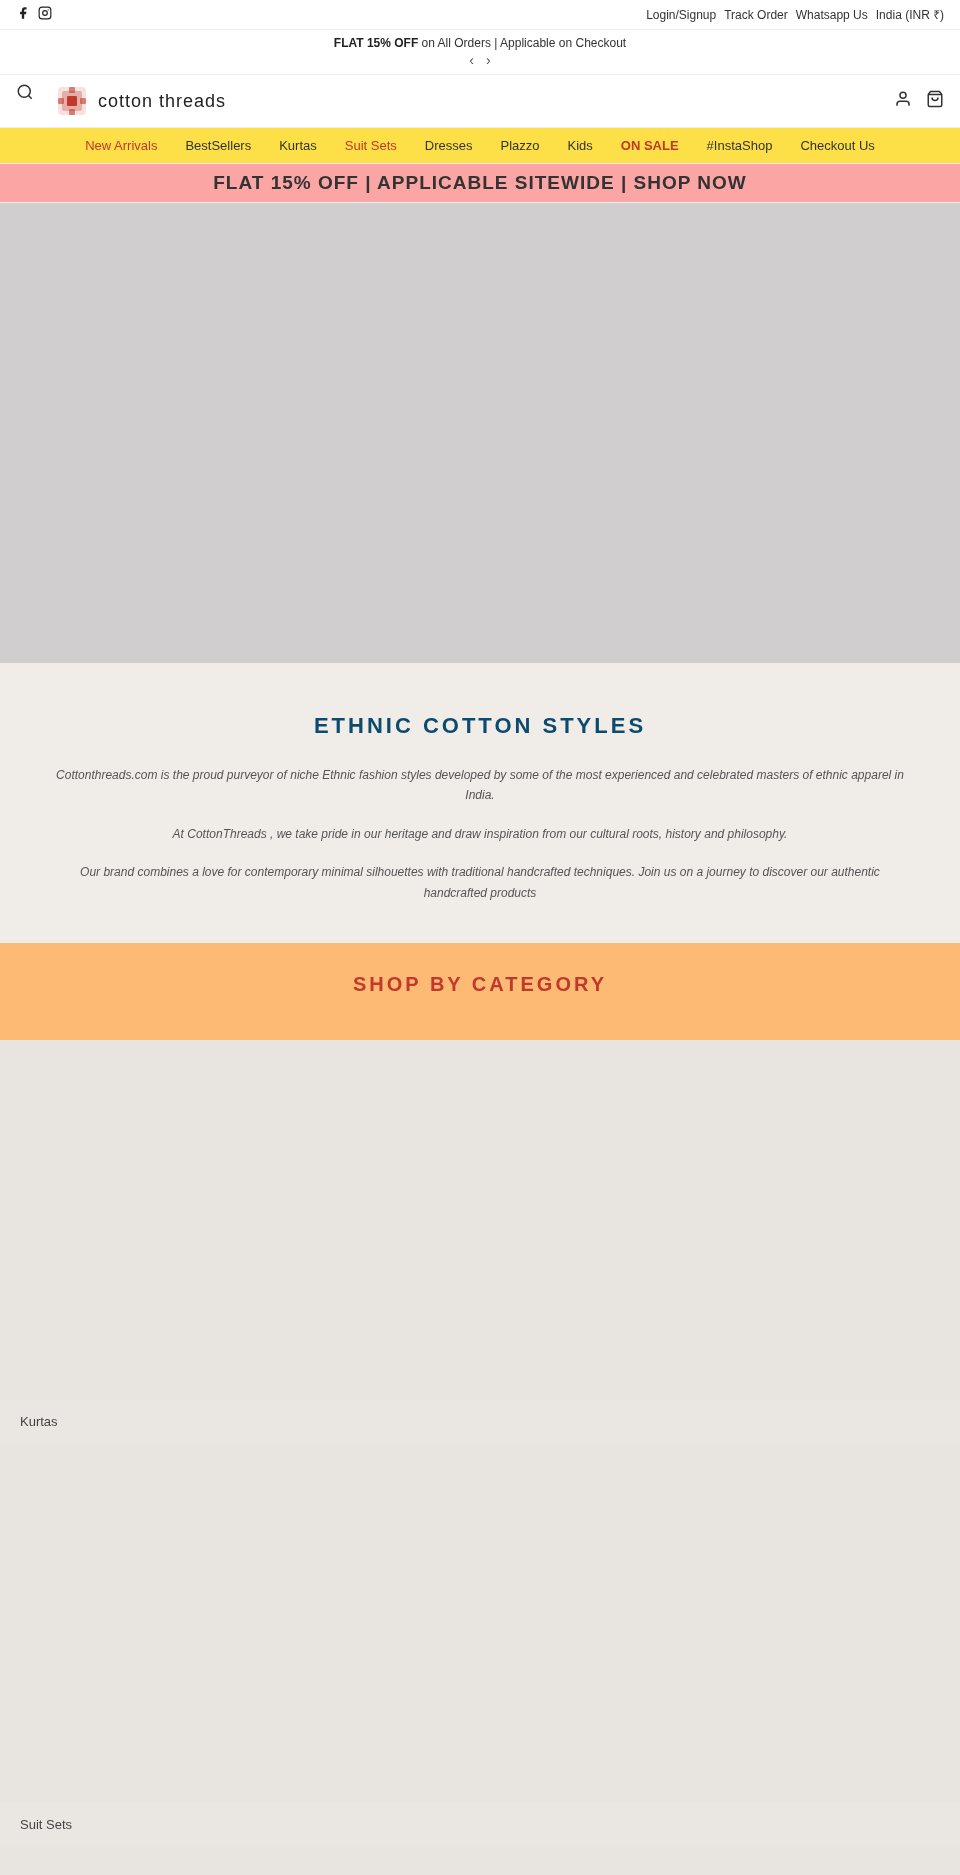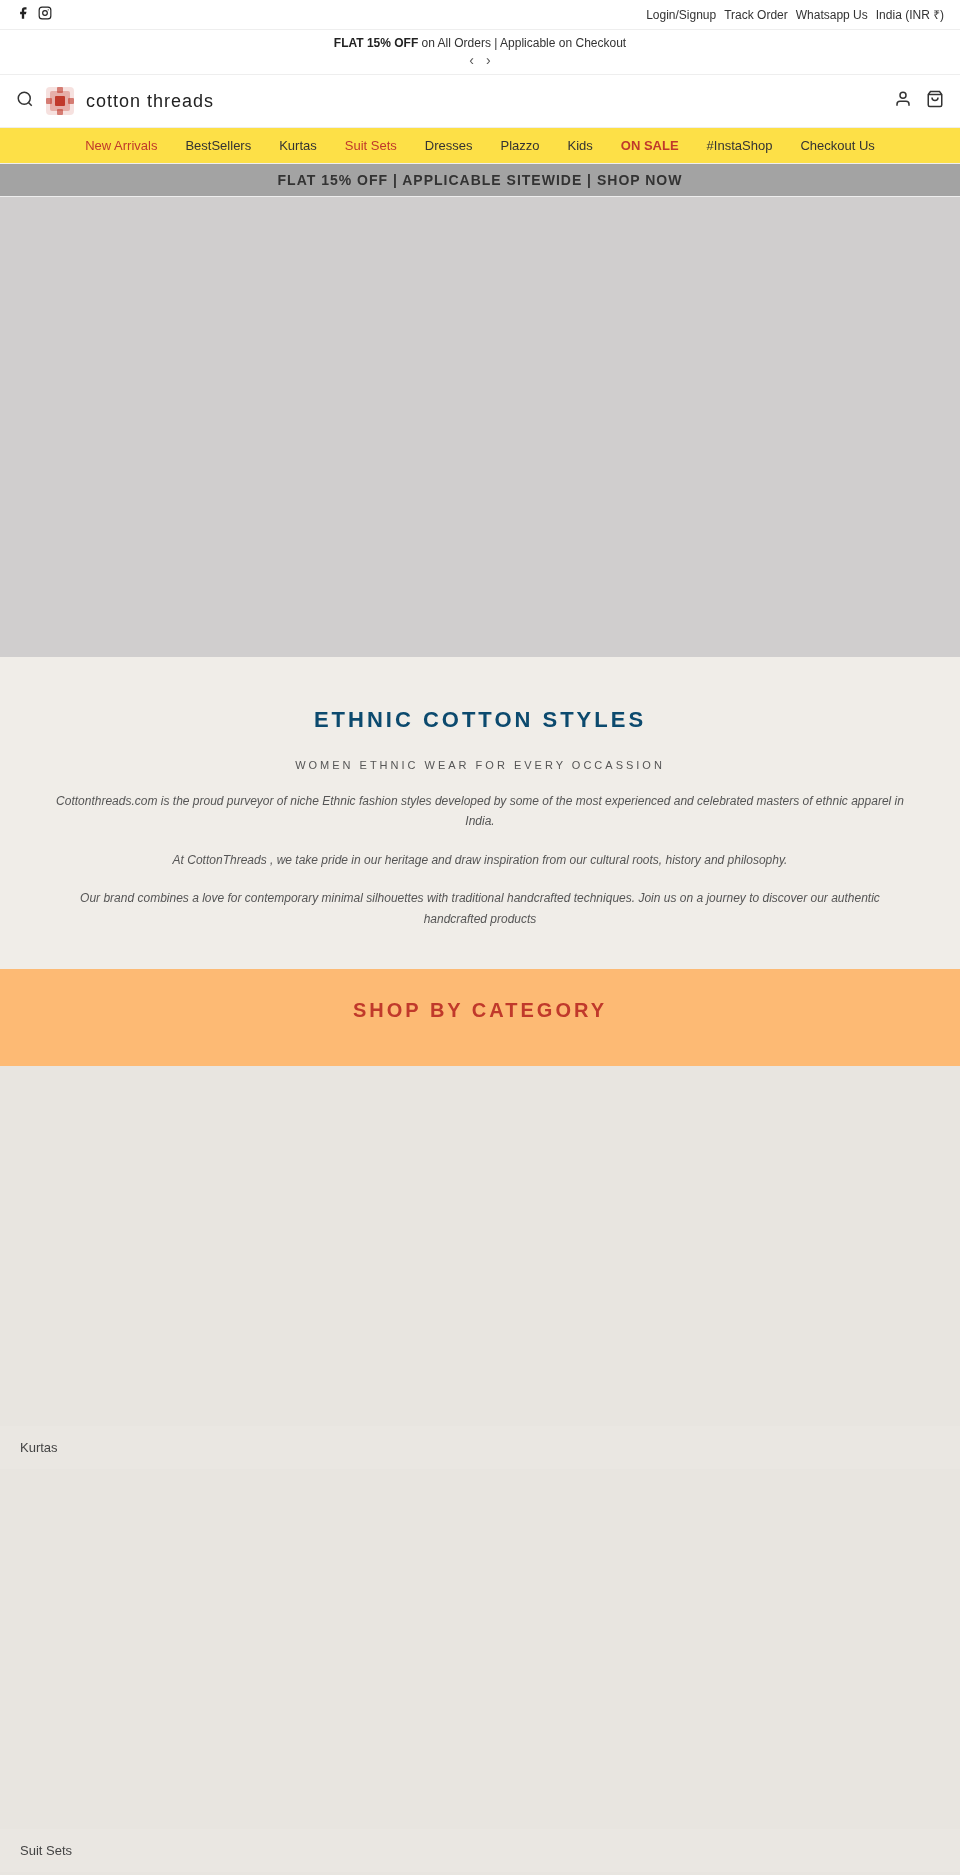--- a/index.html
+++ b/index.html
@@ -29,23 +29,23 @@
       border-bottom: 1px solid #eee;
     }
     .promo-banner strong { color: #222; font-weight: bold; }
     .promo-nav { display: flex; justify-content: center; gap: 12px; margin-top: 2px; }
     .promo-nav span { font-size: 14px; cursor: pointer; color: #555; }
 
     
     .header {
       background: #fff;
       display: flex;
-      align-items: center;
       padding: 8px 16px;
       border-bottom: 1px solid #eee;
+      gap: 12px;
     }
     .search-icon-wrap { font-size: 18px; cursor: pointer; color: #333; }
     .logo-wrap { display: flex; align-items: center; gap: 8px; flex: 1; justify-content: flex-start; margin-left: 8px; }
     .logo-emblem {
       width: 36px;
       height: 36px;
       position: relative;
     }
     .logo-text { font-size: 18px; font-weight: normal; color: #222; letter-spacing: 1px; }
     .header-right { display: flex; gap: 14px; align-items: center; margin-left: auto; }
@@ -60,24 +60,24 @@
       padding: 10px 0;
       gap: 28px;
       border-bottom: 1px solid #eee;
     }
     .nav-item { font-size: 13px; color: #333; cursor: pointer; text-decoration: none; }
     .nav-item.active { color: #c0392b; }
     .nav-item.sale { color: #c0392b; font-weight: bold; }
 
     
     .secondary-promo {
-      background: #a3a3a3;
+      background: #fca5a5;
       text-align: center;
       padding: 8px 0;
-      font-size: 14px;
+      font-size: 19px;
       font-weight: bold;
       color: #333;
       letter-spacing: 1px;
       border-bottom: 1px solid #eee;
     }
 
     
     .hero-banner {
       background: #d0cece;
       width: 100%;
@@ -233,21 +233,20 @@
 </nav>
 
 <div class="secondary-promo">
   <span>FLAT 15% OFF | APPLICABLE SITEWIDE | SHOP NOW</span>
 </div>
 
 <div class="hero-banner"></div>
 
 <div class="section-ethnic">
   <h2>ETHNIC COTTON STYLES</h2>
-  <div class="subtitle">WOMEN ETHNIC WEAR FOR EVERY OCCASSION</div>
   <div class="desc">Cottonthreads.com is the proud purveyor of niche Ethnic fashion styles developed by some of the most experienced and celebrated masters of ethnic apparel in India.</div>
   <br>
   <div class="desc">At CottonThreads , we take pride in our heritage and draw inspiration from our cultural roots, history and philosophy.</div>
   <br>
   <div class="desc">Our brand combines a love for contemporary minimal silhouettes with traditional handcrafted techniques. Join us on a journey to discover our authentic handcrafted products</div>
 </div>
 
 <div class="section-shop">
   <h2>SHOP BY CATEGORY</h2>
 </div>

